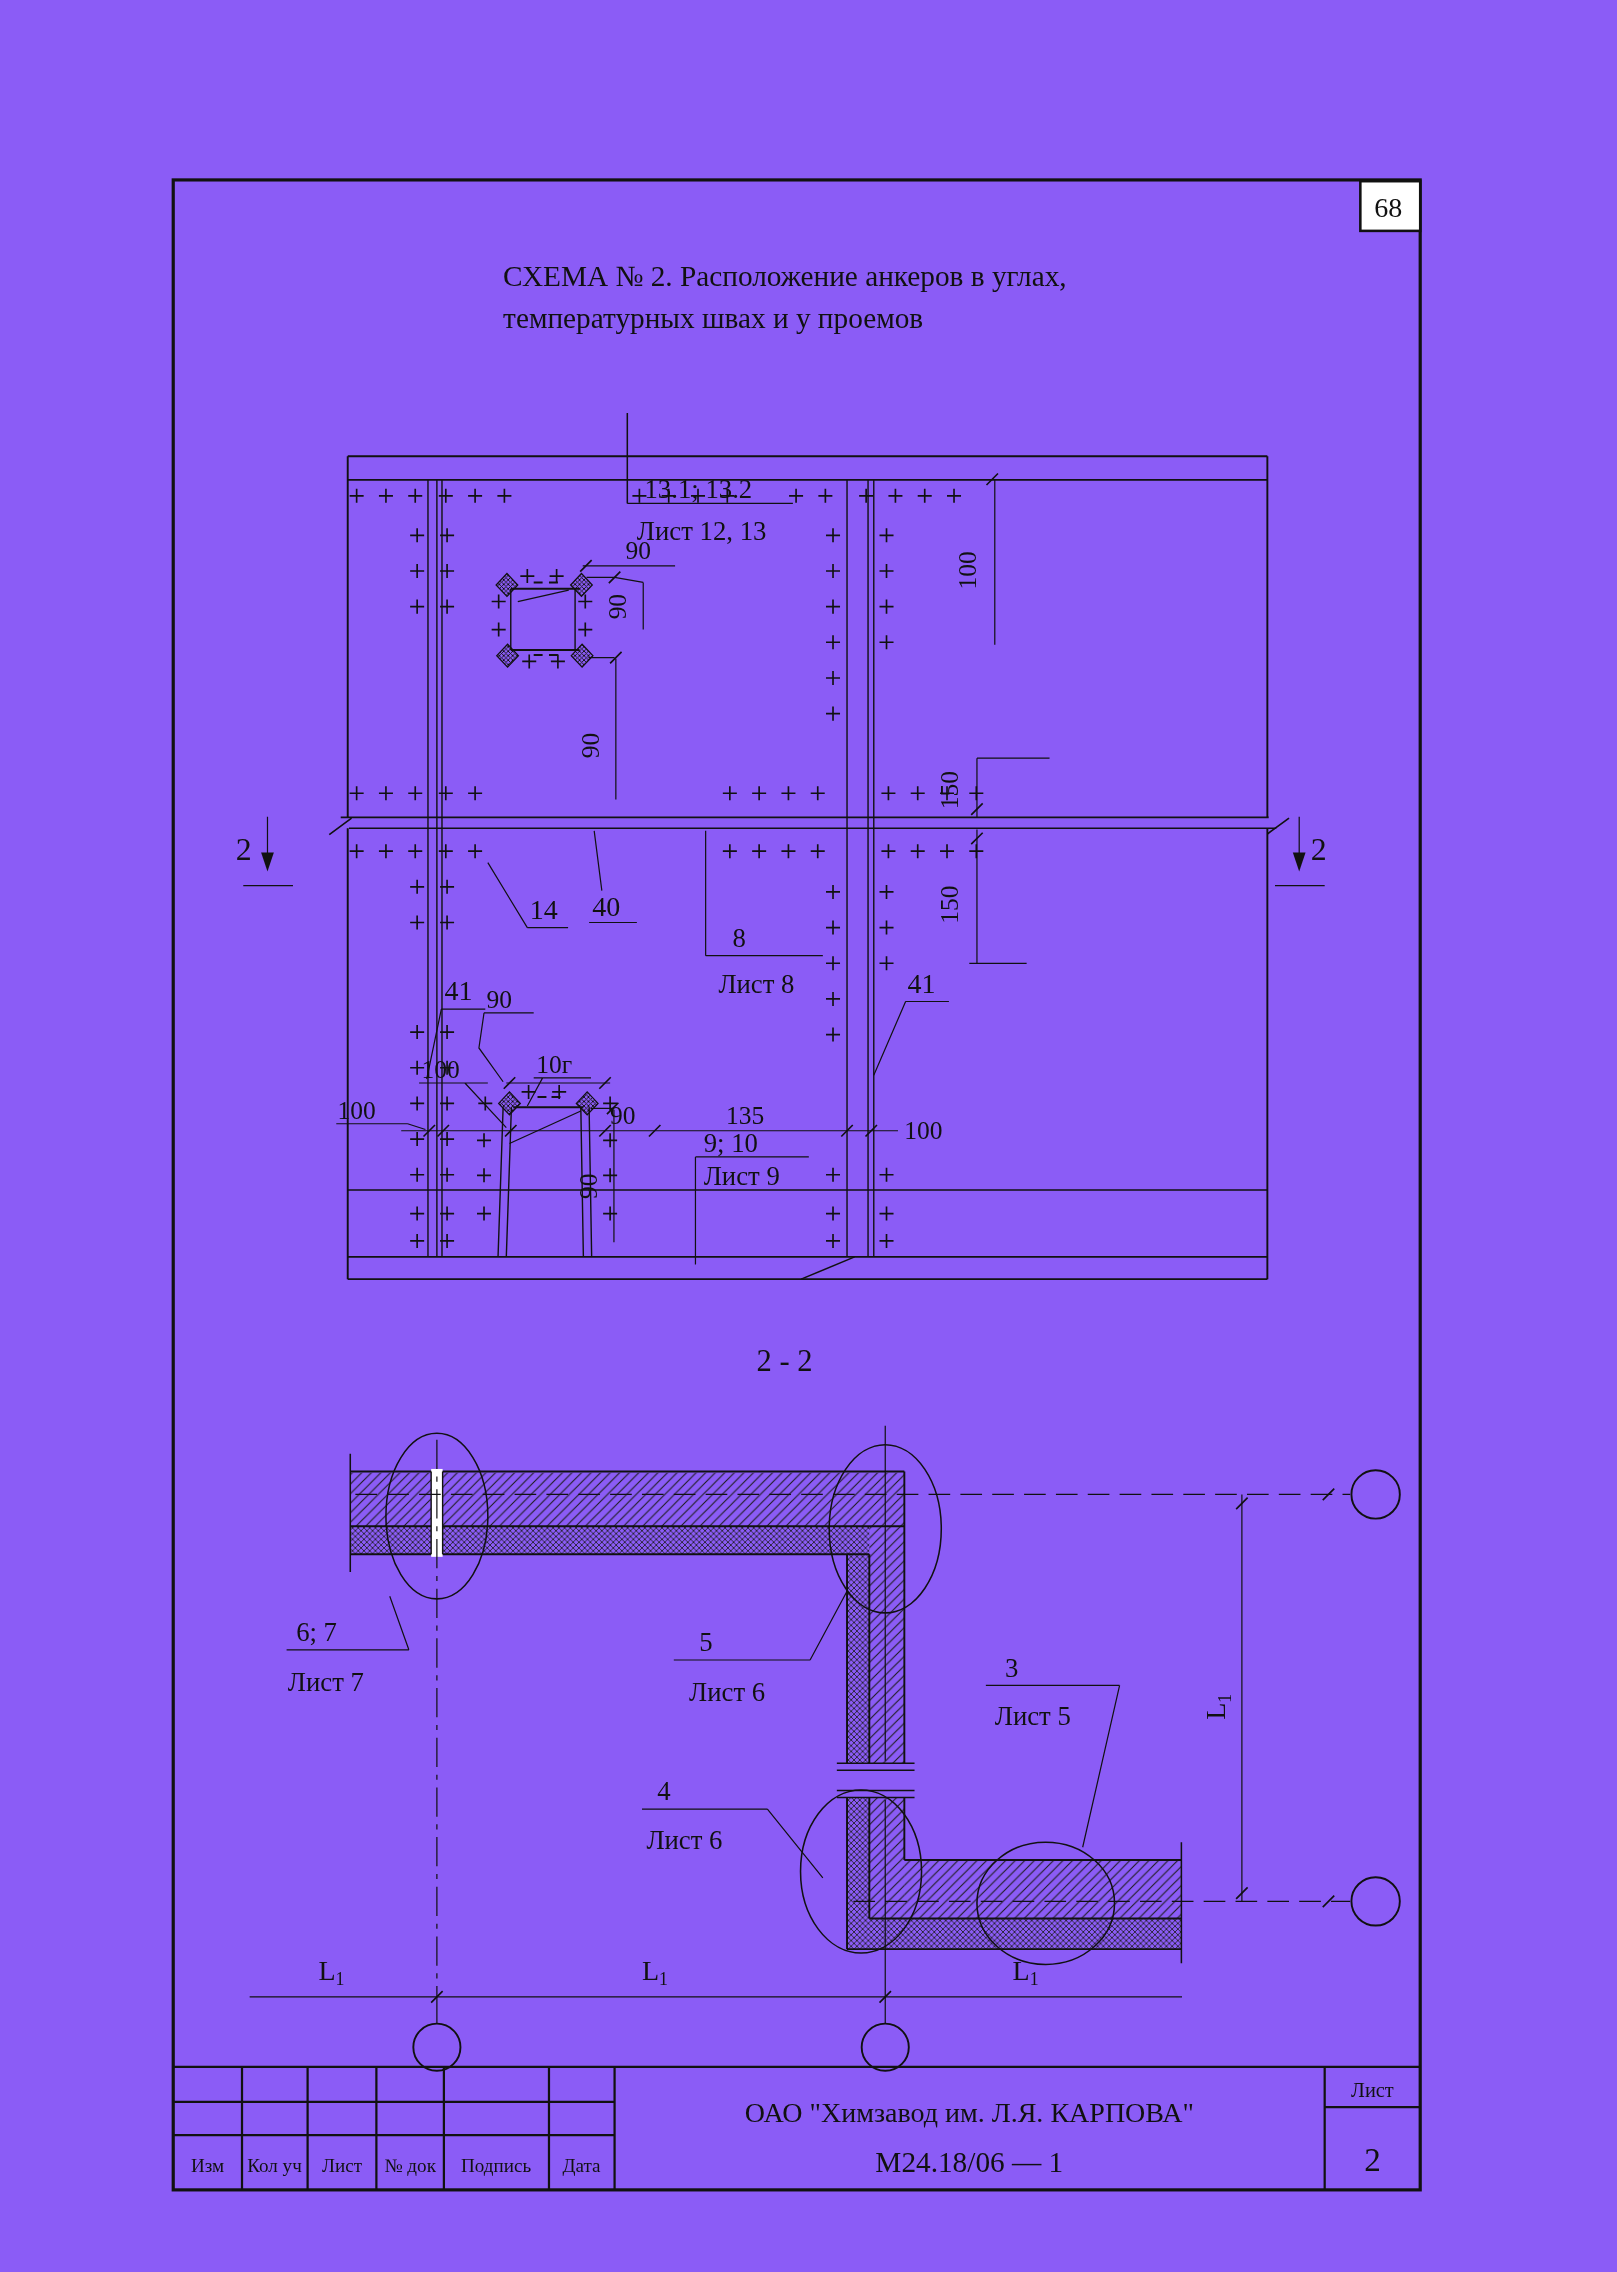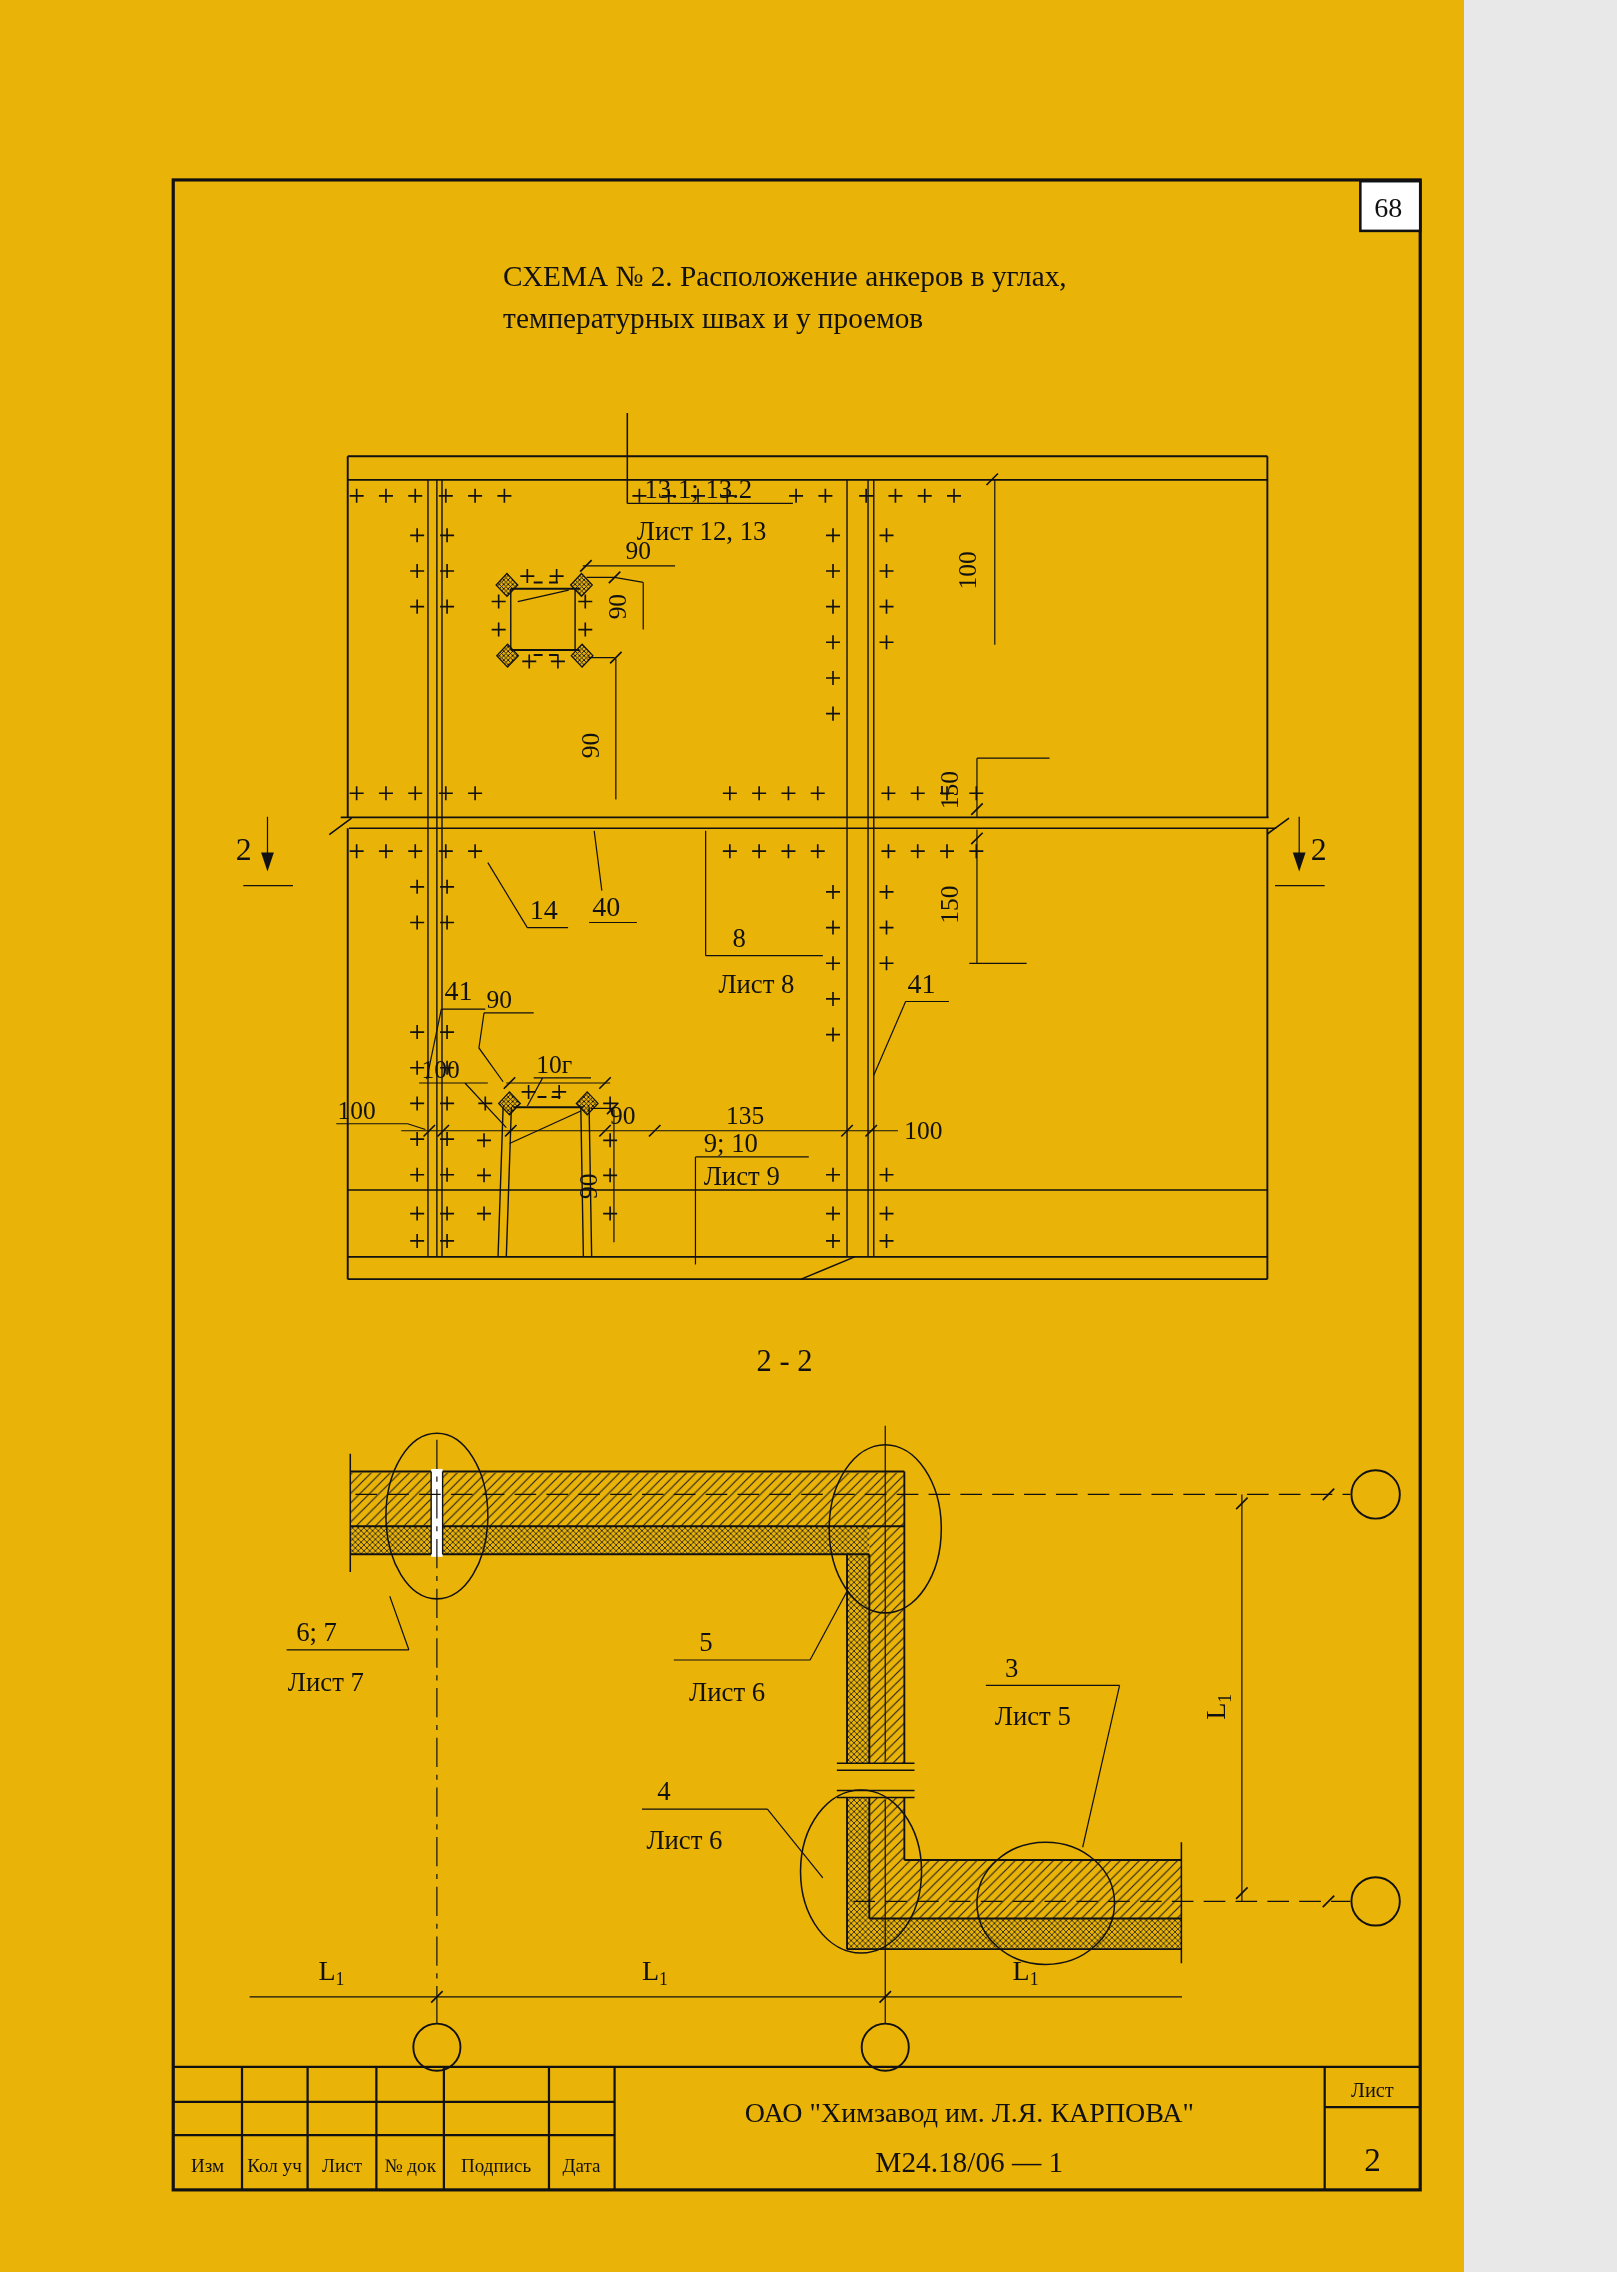--- a/index.html
+++ b/index.html
@@ -1,16 +1,16 @@
 <!DOCTYPE html>
 <html style="font-size:10.2px"><head>
 <meta charset="utf-8">
 <style>
   html,body{margin:0;padding:0;background:#e8e8e8;}
-  .page{position:relative;width:1464px;height:2273px;background:#eab308;overflow:hidden;
+  .page{position:relative;width:1617px;height:2273px;background:#8b5cf6;overflow:hidden;
         font-family:"Liberation Serif","DejaVu Serif",serif;text-decoration:underline;}
   svg{position:absolute;left:0;top:0;}
   text{fill:#111;}
 </style>
 </head>
 <body>
 
 <div class="page">
 <svg width="1617" height="2273" viewBox="0 0 2539 3568">
   <defs>

